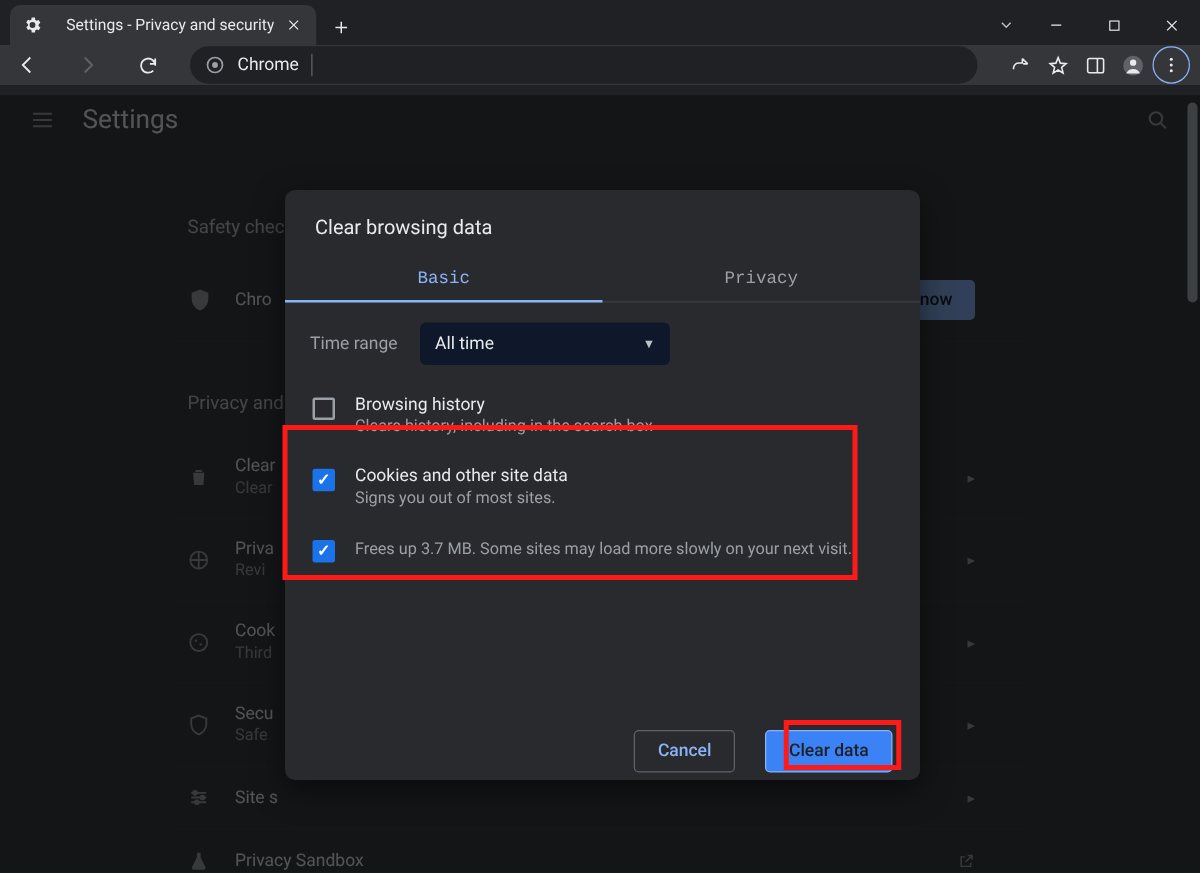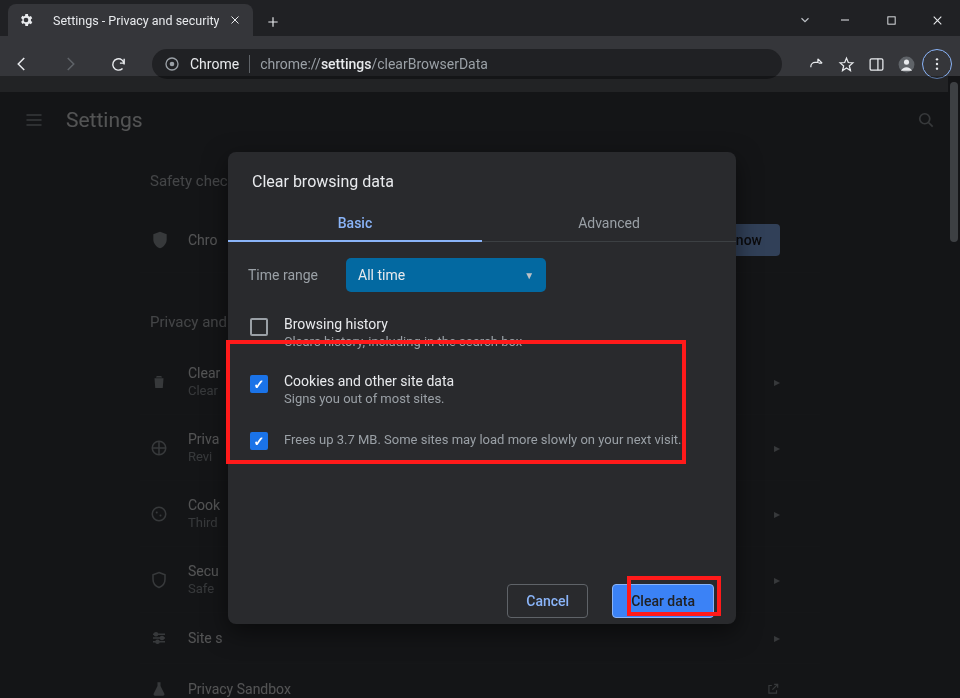--- a/index.html
+++ b/index.html
@@ -10,21 +10,21 @@
   .tab { display: flex; align-items: center; gap: 8px; background: #35363a; height: 32px; border-radius: 8px 8px 0 0; padding: 0 10px 0 10px; margin-left: 8px; min-width: 230px; font-size: 12.5px; color: #e8eaed; }
   .tab .favicon { width: 16px; height: 16px; color: #e8eaed; }
   .tab .title { flex: 1; white-space: nowrap; overflow: hidden; margin-left: 11px; }
   .tab .close { width: 16px; height: 16px; display:flex; align-items:center; justify-content:center; font-size: 14px; color: #e8eaed; }
   .newtab { width: 28px; height: 28px; display:flex; align-items:center; justify-content:center; color: #e8eaed; margin-left: 6px; border-radius: 50%; }
   .wincontrols { margin-left: auto; display:flex; }
   .winbtn { width: 46px; height: 32px; display:flex; align-items:center; justify-content:center; color: #e8eaed; font-size: 14px; }
   .chev { width: 34px; height: 32px; display:flex; align-items:center; justify-content:center; color:#bdc1c6; }
 
   
-  .toolbar { height: 56px; background: #35363a; display:flex; align-items:center; padding: 0 8px; gap: 20px; }
+  .toolbar { height: 32px; background: #35363a; display:flex; align-items:center; padding: 0 8px; gap: 20px; }
   .iconbtn { width: 28px; height: 28px; display:flex; align-items:center; justify-content:center; color:#e8eaed; border-radius:50%; }
   .omnibox { flex:1; height: 30px; background: #202124; border-radius: 15px; display:flex; align-items:center; padding: 0 12px; color:#9aa0a6; font-size: 14px; gap: 10px; }
   .omni-left { display:flex; align-items:center; gap:10px; color:#9aa0a6; }
   .omni-left .chrome-label { color:#e8eaed; font-size:14px; }
   .omni-sep { width:1px; height:18px; background:#5f6368; }
   .omni-url { color:#9aa0a6; font-size:14px; }
   .omni-url b { color:#e8eaed; font-weight:500; }
   .toolbar-right { display:flex; align-items:center; gap:2px; }
   .menu-outline { width:30px; height:30px; border:1.5px solid #8ab4f8; border-radius:50%; display:flex; align-items:center; justify-content:center; color:#e8eaed; }
 
@@ -44,28 +44,28 @@
   .row .rtitle { color:#e8eaed; font-size:14px; }
   .row .rsub { color:#9aa0a6; font-size:13px; margin-top:2px; }
   .row .rarrow { color:#9aa0a6; font-size:12px; }
   .checknow { background:#8ab4f8; color:#202124; padding:8px 18px; border-radius:4px; font-size:14px; font-weight:500; }
 
   
   .scrim { position:absolute; inset:0; background:rgba(0,0,0,0.35); }
   .dialog { position:absolute; left:228px; top:152px; width:508px; background:#292a2d; border-radius:8px; box-shadow: 0 8px 24px rgba(0,0,0,0.5); padding-bottom: 2px; }
   .dlg-title { font-size:16px; color:#e8eaed; padding: 20px 24px 14px 24px; }
   .dlg-tabs { display:flex; border-bottom:1px solid #3c4043; }
-  .dlg-tab { flex:1; text-align:center; font-size:14px; color:#9aa0a6; padding: 10px 0; position:relative; }
+  .dlg-tab { flex:1; text-align:center; font-size:14px; color:#9aa0a6; padding: 10px 0; position:relative;font-family:Liberation Mono, monospace; }
   .dlg-tab.active { color:#8ab4f8; font-weight:500; }
   .dlg-tab.active::after { content:""; position:absolute; left:0; right:0; bottom:-1px; height:2px; background:#8ab4f8; }
 
   .dlg-body { padding: 16px 20px 4px 20px; }
-  .timerow { display:flex; align-items:center; gap:28px; margin-bottom: 12px; }
+  .timerow { display:flex; align-items:center; gap:18px; margin-bottom: 12px; }
   .timerow label { font-size:14px; color:#9aa0a6; }
-  .select { flex:0 0 200px; background:#0369a1; height:34px; border-radius:5px; display:flex; align-items:center; padding:0 12px; color:#e8eaed; font-size:14px; justify-content:space-between; }
+  .select { flex:0 0 200px; background:#0f172a; height:34px; border-radius:5px; display:flex; align-items:center; padding:0 12px; color:#e8eaed; font-size:14px; justify-content:space-between; }
   .select .tri { font-size:10px; color:#bdc1c6; }
 
   .opt { display:flex; gap:16px; padding: 12px 2px; align-items:flex-start; }
   .chk { width:18px; height:18px; border:2px solid #9aa0a6; border-radius:2px; margin-top:2px; display:flex; align-items:center; justify-content:center; flex-shrink:0; }
   .chk.checked { background:#1a73e8; border-color:#1a73e8; }
   .chk.checked::after { content:"✓"; color:#fff; font-size:13px; font-weight:700; line-height:1; }
   .opt .otext .otitle { color:#e8eaed; font-size:14px; }
   .opt .otext .osub { color:#9aa0a6; font-size:13px; margin-top:2px; }
 
   .dlg-actions { display:flex; justify-content:flex-end; gap:24px; padding: 18px 22px 4px 22px; }
@@ -145,23 +145,20 @@
   </div>
   <div class="omnibox">
     <div class="omni-left">
       <svg viewBox="0 0 24 24" width="16" height="16" fill="#9aa0a6">
           <circle cx="12" cy="12" r="9" fill="none" stroke="#9aa0a6" stroke-width="2"></circle>
           <circle cx="12" cy="12" r="3.5"></circle>
         </svg>
       <span class="chrome-label">Chrome</span>
     </div>
     <div class="omni-sep"></div>
-    <div class="omni-url">
-      <span>chrome://</span><b>settings</b><span>/clearBrowserData</span>
-    </div>
   </div>
   <div class="toolbar-right">
     <div class="iconbtn">
       <svg viewBox="0 0 24 24" width="17" height="17" stroke="currentColor" stroke-width="1.8" fill="none">
           <path d="M14 4l6 6M14 4v5h-4a6 6 0 00-6 6v1M20 10h-5"></path>
         </svg>
     </div>
     <div class="iconbtn">
       <svg viewBox="0 0 24 24" width="17" height="17" stroke="currentColor" stroke-width="1.8" fill="none">
           <path d="M12 3l2.5 6.2 6.5.5-5 4.3 1.6 6.5L12 17l-5.6 3.5L8 14l-5-4.3 6.5-.5z"></path>
@@ -306,21 +303,21 @@
 <div class="vscroll">
     <div class="thumb"></div>
   </div>
 
 <div class="scrim" style="top:76px;"></div>
 
 <div class="dialog">
   <div class="dlg-title">Clear browsing data</div>
   <div class="dlg-tabs">
     <div class="dlg-tab active">Basic</div>
-    <div class="dlg-tab">Advanced</div>
+    <div class="dlg-tab">Privacy</div>
   </div>
   <div class="dlg-body">
     <div class="timerow">
       <label>Time range</label>
       <div class="select">
         <span>All time</span>
         <span class="tri">▼</span>
       </div>
     </div>
 

